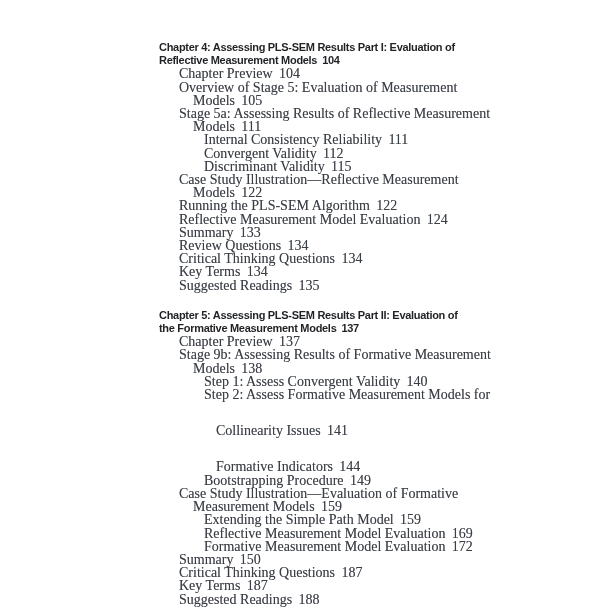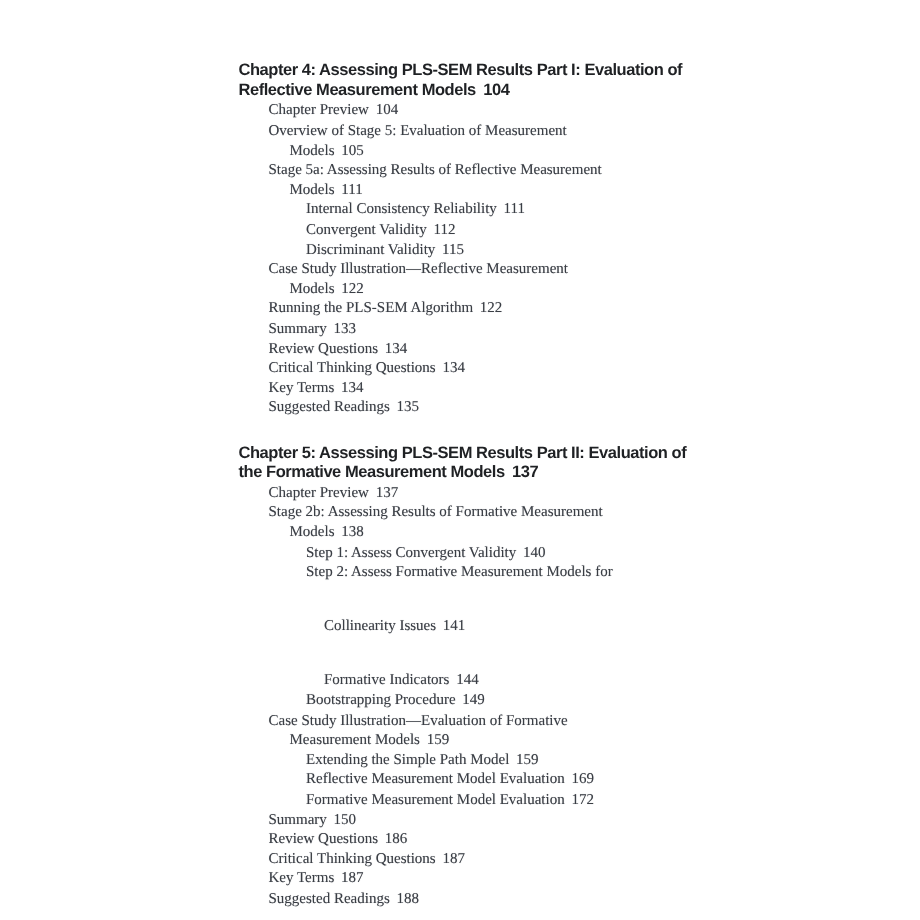--- a/index.html
+++ b/index.html
@@ -23,21 +23,21 @@
   .chapter + .chapter { margin-top: 17px; }
   .heading {
     font-family: "Liberation Sans", sans-serif;
     font-weight: bold;
     font-size: 11px;
     letter-spacing: -0.3px;
     line-height: 13.2px;
     color: #1f2124;
   }
   .entry {
-    font-size: 10px;
+    font-size: 14px;
     line-height: 13.2px;
     color: #3a3e45;
     text-shadow: 0 0 0.5px rgba(58,62,69,0.45);
   }
   .line { display: block; white-space: nowrap; }
   .entry.l1 > .line { padding-left: 20px; }
   .entry.l1 > .line.wrap { padding-left: 34px; }
   .entry.l2 > .line { padding-left: 45px; }
   .entry.l2 > .line.wrap { padding-left: 57px; margin-top: 23px; }
   .pagenum { margin-left: 0.45em; }
@@ -73,20 +73,23 @@
           <span class="line"><span>Discriminant Validity</span><span class="pagenum">115</span></span>
         </div>
         <div class="entry l1">
           <span class="line"><span>Case Study Illustration—Reflective Measurement</span></span>
           <span class="line wrap"><span>Models</span><span class="pagenum">122</span></span>
         </div>
         <div class="entry l1">
           <span class="line"><span>Running the PLS-SEM Algorithm</span><span class="pagenum">122</span></span>
         </div>
         <div class="entry l1">
+          <span class="line"><span>Reflective Measurement Model Evaluation</span><span class="pagenum">124</span></span>
+        </div>
+        <div class="entry l1">
           <span class="line"><span>Summary</span><span class="pagenum">133</span></span>
         </div>
         <div class="entry l1">
           <span class="line"><span>Review Questions</span><span class="pagenum">134</span></span>
         </div>
         <div class="entry l1">
           <span class="line"><span>Critical Thinking Questions</span><span class="pagenum">134</span></span>
         </div>
         <div class="entry l1">
           <span class="line"><span>Key Terms</span><span class="pagenum">134</span></span>
@@ -97,21 +100,21 @@
       </section>
       <section class="chapter">
         <div class="heading">
           <span class="line"><span>Chapter 5: Assessing PLS-SEM Results Part II: Evaluation of</span></span>
           <span class="line wrap"><span>the Formative Measurement Models</span><span class="pagenum">137</span></span>
         </div>
         <div class="entry l1">
           <span class="line"><span>Chapter Preview</span><span class="pagenum">137</span></span>
         </div>
         <div class="entry l1">
-          <span class="line"><span>Stage 2b: Assessing Results of Formative Measurement</span></span>
+          <span class="line"><span>Stage 9b: Assessing Results of Formative Measurement</span></span>
           <span class="line wrap"><span>Models</span><span class="pagenum">138</span></span>
         </div>
         <div class="entry l2">
           <span class="line"><span>Step 1: Assess Convergent Validity</span><span class="pagenum">140</span></span>
         </div>
         <div class="entry l2">
           <span class="line"><span>Step 2: Assess Formative Measurement Models for</span></span>
           <span class="line wrap"><span>Collinearity Issues</span><span class="pagenum">141</span></span>
         </div>
         <div class="entry l2">
@@ -130,23 +133,20 @@
         <div class="entry l2">
           <span class="line"><span>Reflective Measurement Model Evaluation</span><span class="pagenum">169</span></span>
         </div>
         <div class="entry l2">
           <span class="line"><span>Formative Measurement Model Evaluation</span><span class="pagenum">172</span></span>
         </div>
         <div class="entry l1">
           <span class="line"><span>Summary</span><span class="pagenum">150</span></span>
         </div>
         <div class="entry l1">
-          <span class="line"><span>Review Questions</span><span class="pagenum">186</span></span>
-        </div>
-        <div class="entry l1">
           <span class="line"><span>Critical Thinking Questions</span><span class="pagenum">187</span></span>
         </div>
         <div class="entry l1">
           <span class="line"><span>Key Terms</span><span class="pagenum">187</span></span>
         </div>
         <div class="entry l1">
           <span class="line"><span>Suggested Readings</span><span class="pagenum">188</span></span>
         </div>
       </section>
     </main>

